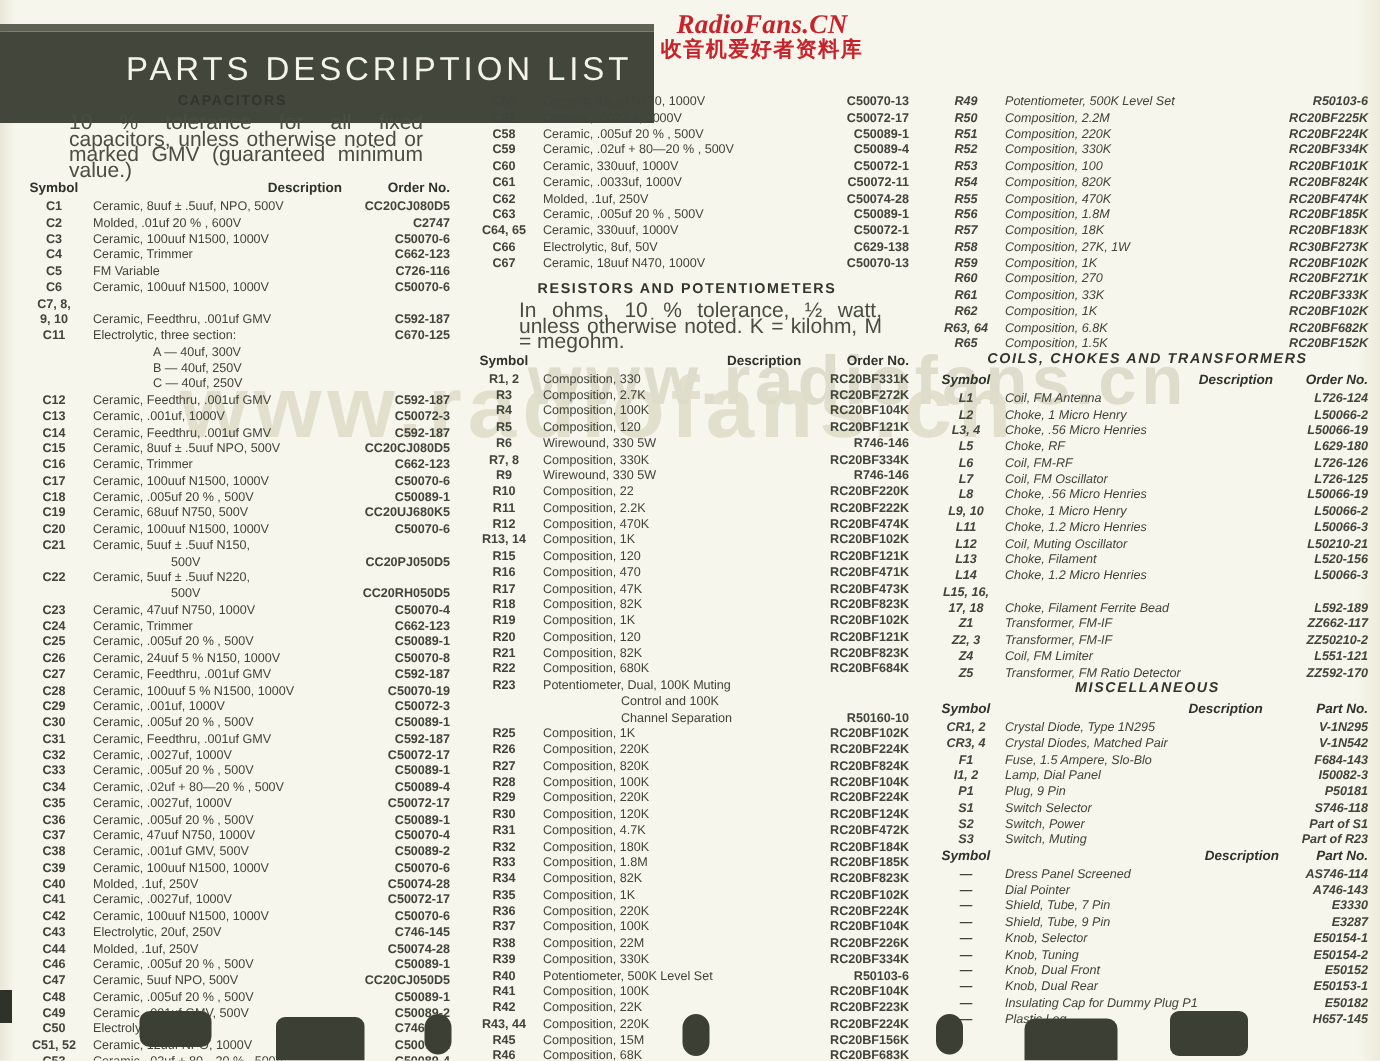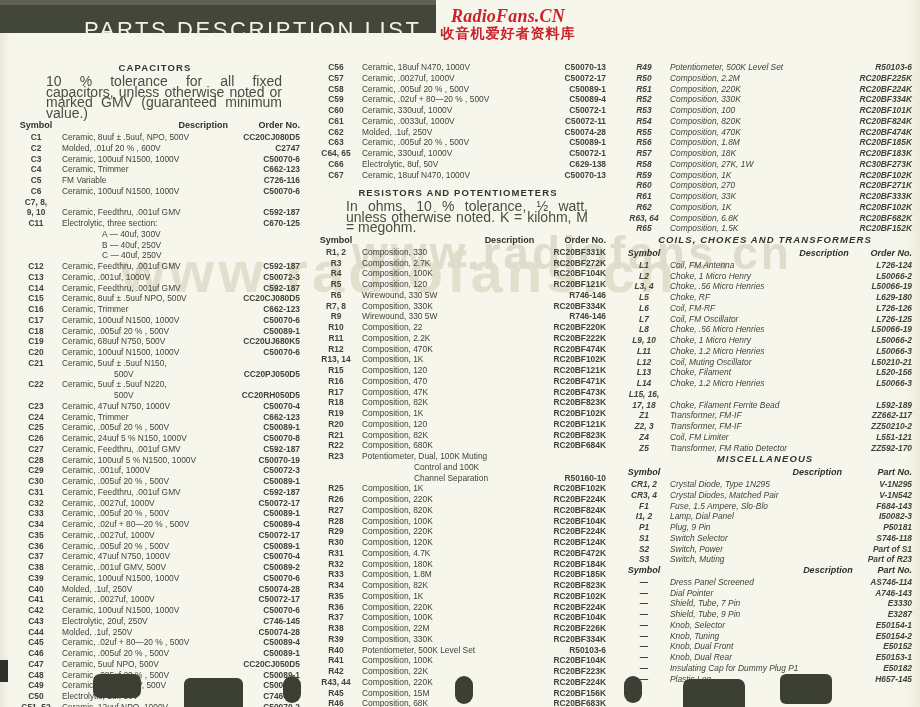--- a/index.html
+++ b/index.html
@@ -11,21 +11,21 @@
     position:relative;
   }
   .page{
     position:absolute;inset:0;
     background:
       linear-gradient(90deg,#e9e7d8 0px,#f7f6ec 10px,#f7f6ec 905px,#eceada 920px);
   }
   
   .hdr-wrap{position:absolute;left:0;top:0;width:920px;height:50px;}
   .hdr-band{
-    position:absolute;left:0;top:5px;width:436px;height:28px;
+    position:absolute;left:0;top:21px;width:436px;height:61px;
     background:#42463b;
   }
   .hdr-band::after{
     content:"";position:absolute;left:0;top:-5px;width:436px;height:5px;
     background:#5e6154;
   }
   .hdr-title{
     position:absolute;left:84px;top:12px;
     color:#f4f3e8;
     font-size:22px;letter-spacing:2.6px;font-weight:400;
@@ -359,25 +359,20 @@
               <td class="c-sym">C43</td>
               <td class="c-desc">Electrolytic, 20uf, 250V</td>
               <td class="c-ord">C746-145</td>
             </tr>
             <tr>
               <td class="c-sym">C44</td>
               <td class="c-desc">Molded, .1uf, 250V</td>
               <td class="c-ord">C50074-28</td>
             </tr>
             <tr>
-              <td class="c-sym">C45</td>
-              <td class="c-desc">Ceramic, .02uf + 80—20 % , 500V</td>
-              <td class="c-ord">C50089-4</td>
-            </tr>
-            <tr>
               <td class="c-sym">C46</td>
               <td class="c-desc">Ceramic, .005uf 20 % , 500V</td>
               <td class="c-ord">C50089-1</td>
             </tr>
             <tr>
               <td class="c-sym">C47</td>
               <td class="c-desc">Ceramic, 5uuf NPO, 500V</td>
               <td class="c-ord">CC20CJ050D5</td>
             </tr>
             <tr>

